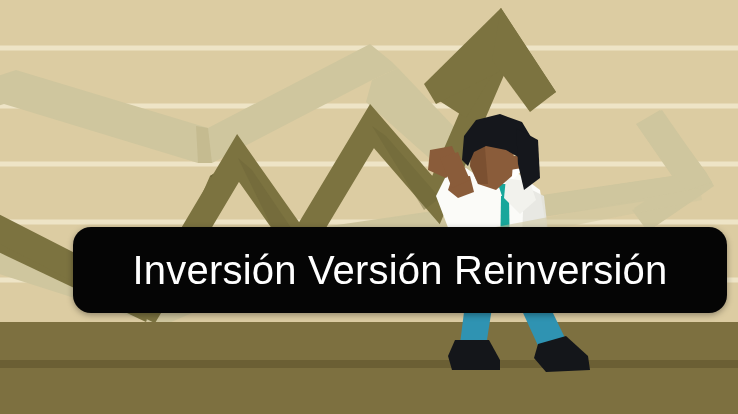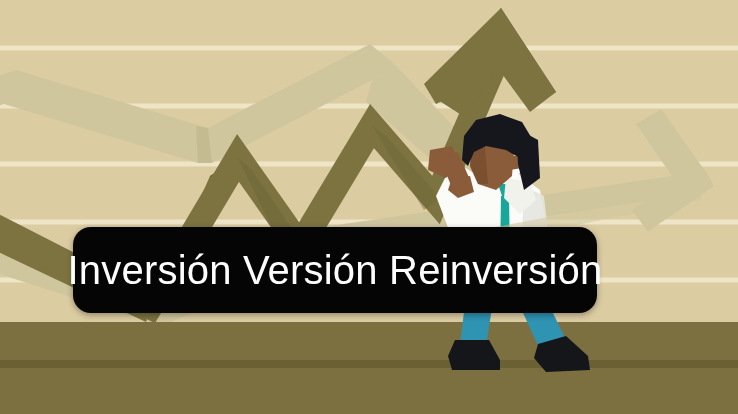--- a/index.html
+++ b/index.html
@@ -19,21 +19,21 @@
     position: absolute;
     inset: 0;
     width: 738px;
     height: 414px;
     display: block;
   }
   #title-banner {
     position: absolute;
     left: 73px;
     top: 227px;
-    width: 524px;
+    width: 654px;
     height: 86px;
     background: #050505;
     border-radius: 18px;
     display: flex;
     align-items: center;
     justify-content: center;
     box-shadow: 0 2px 6px rgba(0,0,0,0.35);
   }
   #title-text {
     color: #ffffff;

